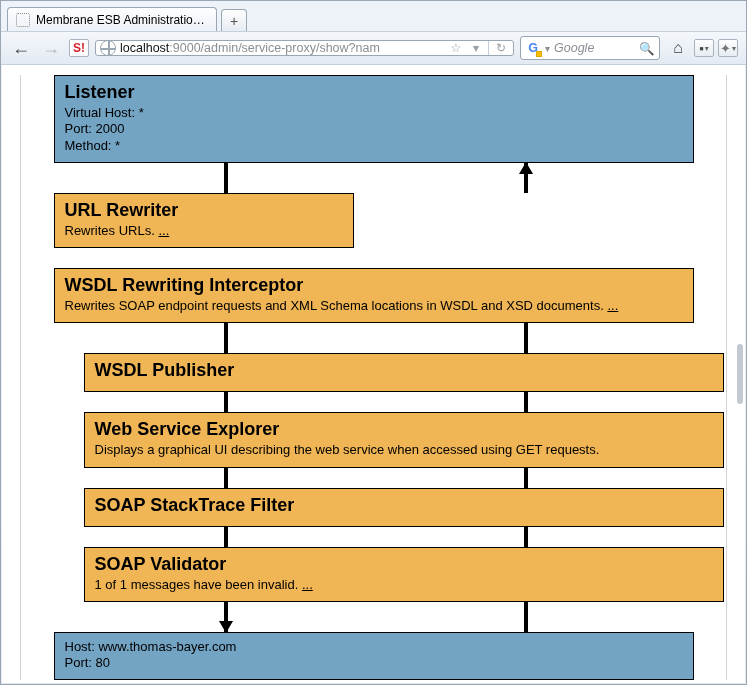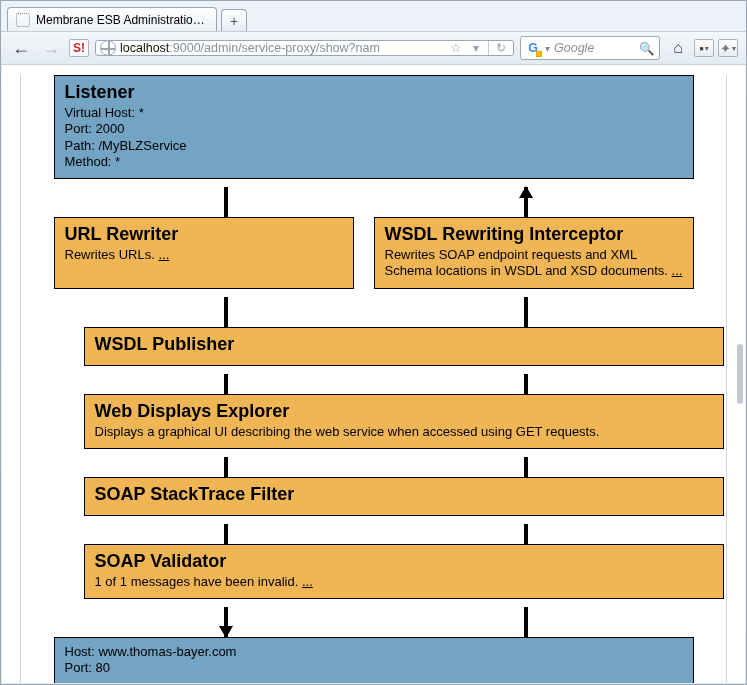--- a/index.html
+++ b/index.html
@@ -182,21 +182,21 @@
   .diagram {
     border-left: 1px solid #d0d4d8;
     border-right: 1px solid #d0d4d8;
     padding: 0 2px 0 2px;
     position: relative;
   }
 
   .box {
     border: 1.5px solid #000;
     padding: 6px 10px 8px 10px;
-    margin-bottom: 8px;
+    margin-bottom: 0;
   }
   .box.listener, .box.target {
     background: #73a4c4;
   }
   .box.orange {
     background: #f0b555;
   }
   .box h2 {
     margin: 0 0 2px 0;
     font-size: 18px;
@@ -220,20 +220,21 @@
   .wrap {
     position: relative;
     width: 640px;
     margin: 0 auto;
   }
   .fullbox { width: 640px; }
   .row-split {
     display: flex;
     gap: 20px;
     width: 640px;
+    flex-direction: column;
   }
   .row-split .left { width: 300px; }
   .row-split .right { flex: 1; }
   .indent { margin-left: 30px; width: 640px; }
 
   
   .band {
     position: relative;
     height: 30px;
     width: 640px;
@@ -327,21 +328,20 @@
 
     <div class="page">
       <div class="diagram">
         <div class="wrap">
 
           <div class="box listener fullbox">
             <h2>Listener</h2>
             <div class="sub">
               <div>Virtual Host: *</div>
               <div>Port: 2000</div>
-              <div>Path: /MyBLZService</div>
               <div>Method: *</div>
             </div>
           </div>
 
           <div class="band">
             <div class="line l"></div>
             <div class="line r"></div>
             <div class="arrowhead arrow-up ah-r"></div>
           </div>
 
@@ -368,21 +368,21 @@
           <div class="box orange indent">
             <h2>WSDL Publisher</h2>
           </div>
 
           <div class="band small">
             <div class="line l"></div>
             <div class="line r"></div>
           </div>
 
           <div class="box orange indent">
-            <h2>Web Displays Explorer</h2>
+            <h2>Web Service Explorer</h2>
             <div class="sub">Displays a graphical UI describing the web service when accessed using GET requests.</div>
           </div>
 
           <div class="band small">
             <div class="line l"></div>
             <div class="line r"></div>
           </div>
 
           <div class="box orange indent">
             <h2>SOAP StackTrace Filter</h2>

